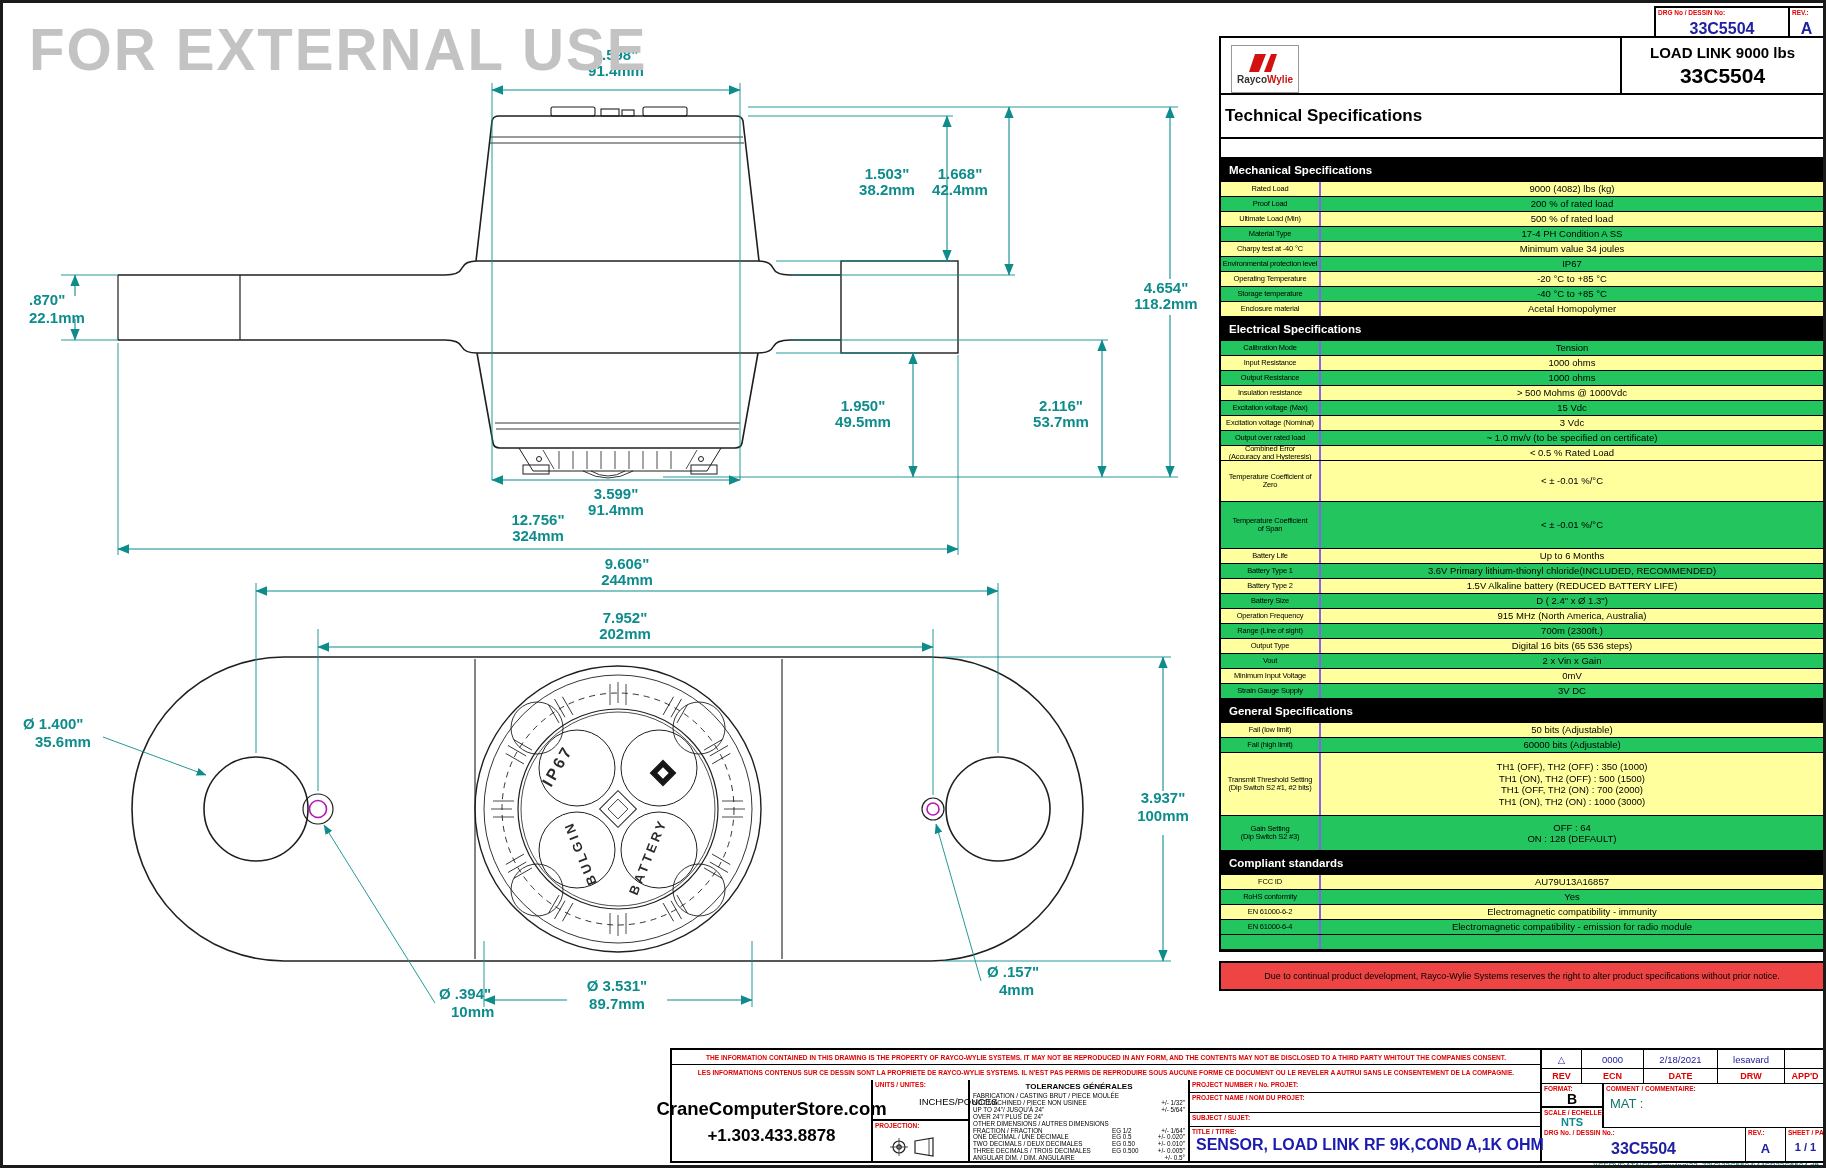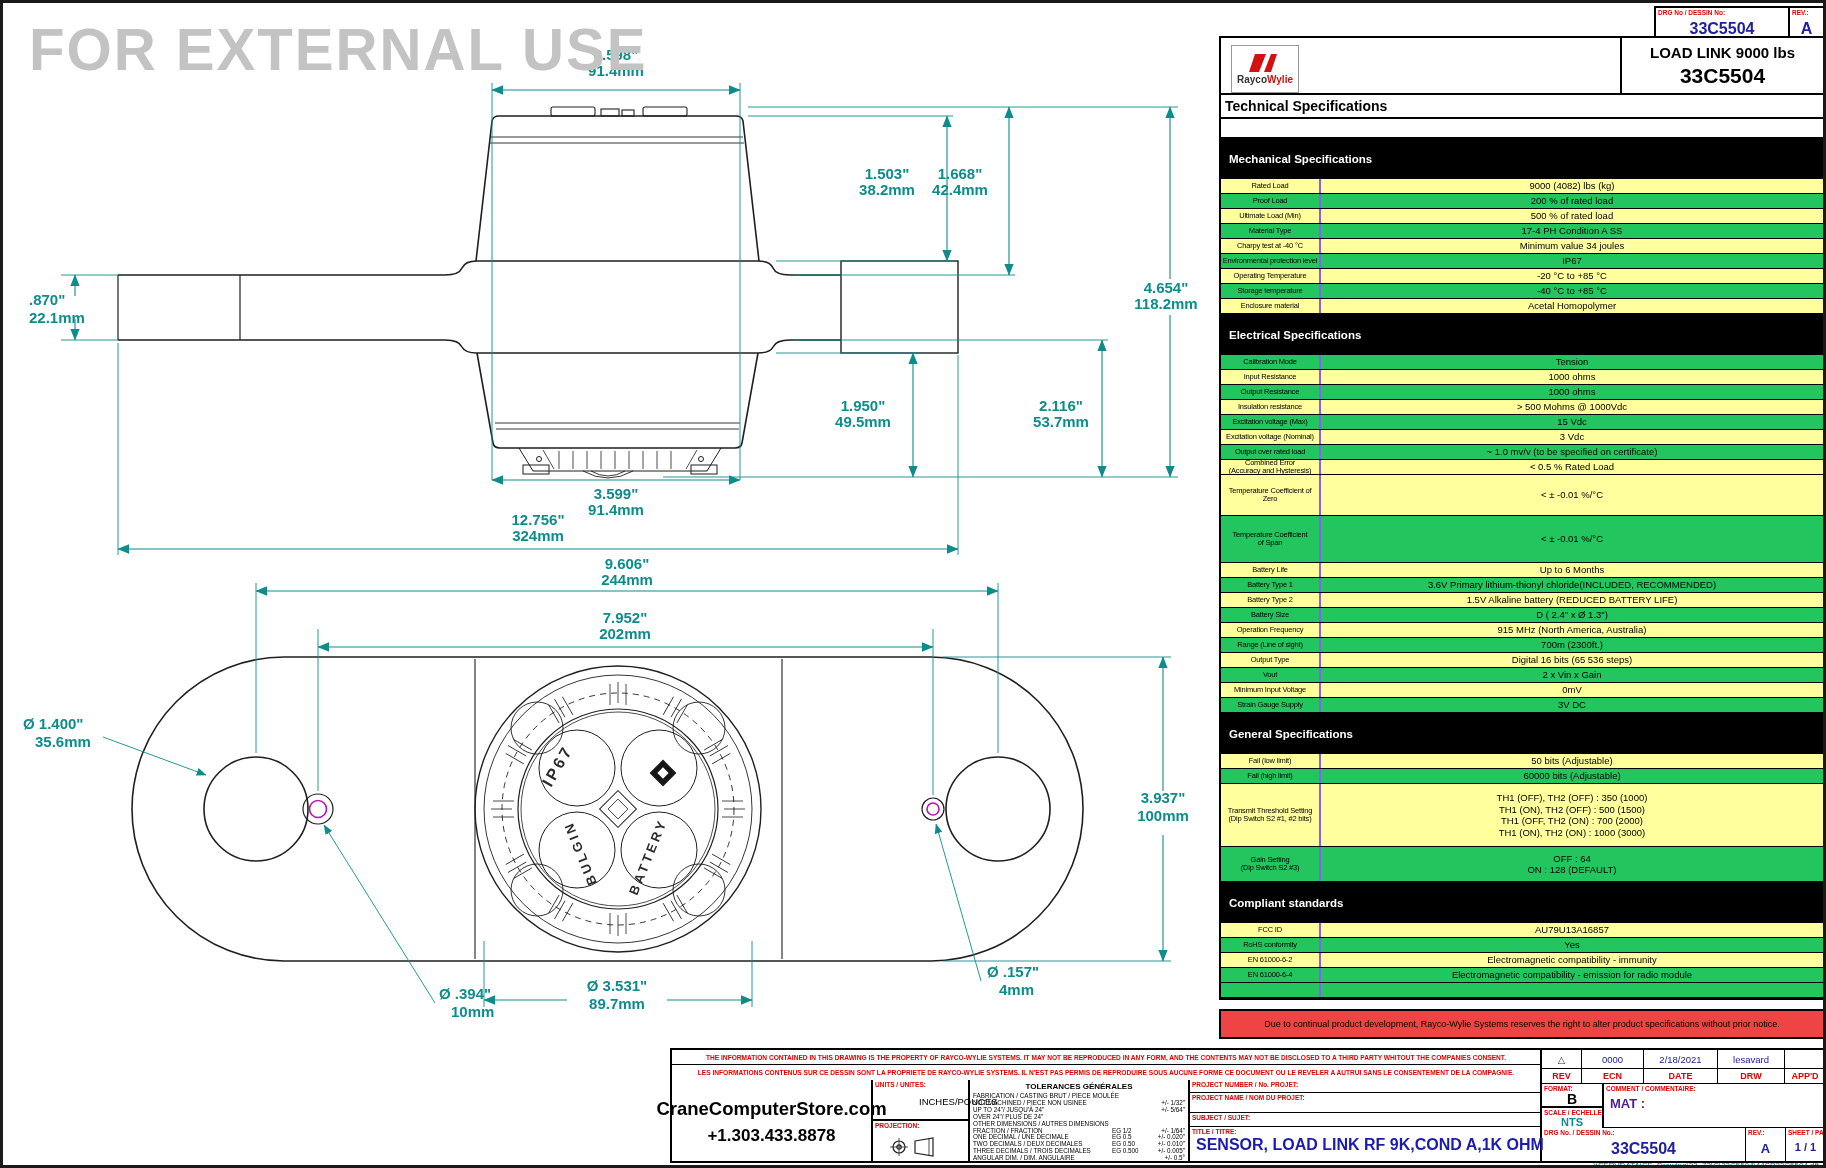--- a/index.html
+++ b/index.html
@@ -24,25 +24,25 @@
   .hdrbox{height:59px;border:2px solid #000;box-sizing:border-box;display:flex;background:#fff;}
   .logocell{width:401px;border-right:2px solid #000;box-sizing:border-box;display:flex;align-items:flex-end;}
   .logoframe{margin-left:10px;width:68px;height:48px;border:1px solid #999;box-sizing:border-box;
              display:flex;flex-direction:column;align-items:center;justify-content:center;}
   .logoword{font-size:10px;font-weight:bold;line-height:10px;}
   .logoword .w1{color:#333;}
   .logoword .w2{color:#cc1111;}
   .titlecell{flex:1;text-align:center;display:flex;flex-direction:column;justify-content:center;}
   .prodname{font-size:15px;font-weight:bold;color:#000;}
   .partnum{font-size:21px;font-weight:bold;color:#000;margin-top:3px;}
-  .techbar{height:24px;border:2px solid #000;border-top:none;box-sizing:border-box;font-size:14px;
+  .techbar{height:44px;border:2px solid #000;border-top:none;box-sizing:border-box;font-size:17px;
            font-weight:bold;display:flex;align-items:center;padding-left:4px;background:#fff;}
   .specwrap{border:2px solid #000;border-top:none;box-sizing:border-box;background:#fff;}
   .spacer-row{height:18px;border-bottom:1px solid #000;}
-  .sec-hdr{height:41px;background:#000;color:#fff;font-size:11.5px;font-weight:bold;display:flex;
+  .sec-hdr{height:24px;background:#000;color:#fff;font-size:11.5px;font-weight:bold;display:flex;
            align-items:center;padding-left:8px;}
   .spec-row{display:flex;height:15px;border-bottom:1px solid #000;box-sizing:border-box;background:#22c55e;}
   .spec-row.hl{background:#ffff9e;}
   .spec-row .cl{width:100px;border-right:2px solid #8b5cf6;box-sizing:border-box;display:flex;align-items:center;
                 justify-content:center;text-align:center;font-size:7.5px;line-height:8px;white-space:pre-line;
                 letter-spacing:-0.2px;overflow:hidden;}
   .spec-row .cv{flex:1;display:flex;align-items:center;justify-content:center;text-align:center;
                 font-size:9.5px;line-height:11.5px;white-space:pre-line;}
   .notebox{margin-top:9px;border:2px solid #000;box-sizing:border-box;min-height:30px;display:flex;
            align-items:center;justify-content:center;text-align:center;font-size:9px;padding:3px 10px;background:#ef4444;}
@@ -74,21 +74,21 @@
   .revcol{box-sizing:border-box;border-right:1px solid #000;border-bottom:1px solid #000;display:flex;flex-direction:column;}
   .revcol .vv{height:18px;display:flex;align-items:center;justify-content:center;font-size:9.5px;color:#2020a0;border-bottom:1px solid #000;}
   .revcol .hh{flex:1;display:flex;align-items:center;justify-content:center;font-size:9px;font-weight:bold;color:#e00000;}
   .midrow{display:flex;height:44px;}
   .fmtscale{width:62px;box-sizing:border-box;border-right:2px solid #000;}
   .fmt{height:24px;box-sizing:border-box;border-bottom:2px solid #000;position:relative;}
   .fmt .bv{position:absolute;left:0;right:0;top:7px;text-align:center;font-weight:bold;font-size:14px;}
   .scl{height:20px;position:relative;}
   .scl .bv{position:absolute;left:0;right:0;top:8px;text-align:center;font-weight:bold;font-size:11px;color:#0e8c8c;}
   .cmt{flex:1;position:relative;border-bottom:1px solid #000;box-sizing:border-box;}
-  .cmt .mat{position:absolute;left:6px;top:12px;color:#4c1d95;font-weight:bold;font-size:13px;}
+  .cmt .mat{position:absolute;left:6px;top:12px;color:#0f766e;font-weight:normal;font-size:13px;}
   .botrow{display:flex;height:35px;}
   .drgcell{width:204px;box-sizing:border-box;border-right:1px solid #000;position:relative;}
   .drgcell .bv{position:absolute;left:0;right:0;top:12px;text-align:center;color:#2020a0;font-weight:bold;font-size:16px;}
   .revcell2{width:40px;box-sizing:border-box;border-right:1px solid #000;position:relative;}
   .revcell2 .bv{position:absolute;left:0;right:0;top:13px;text-align:center;color:#2020a0;font-weight:bold;font-size:13px;}
   .sheetcell{flex:1;position:relative;}
   .sheetcell .bv{position:absolute;left:0;right:0;top:13px;text-align:center;color:#2020a0;font-weight:bold;font-size:11px;}
   .filepath{position:absolute;right:4px;top:1158px;font-size:8px;color:#008080;}
 </style>
 </head>

